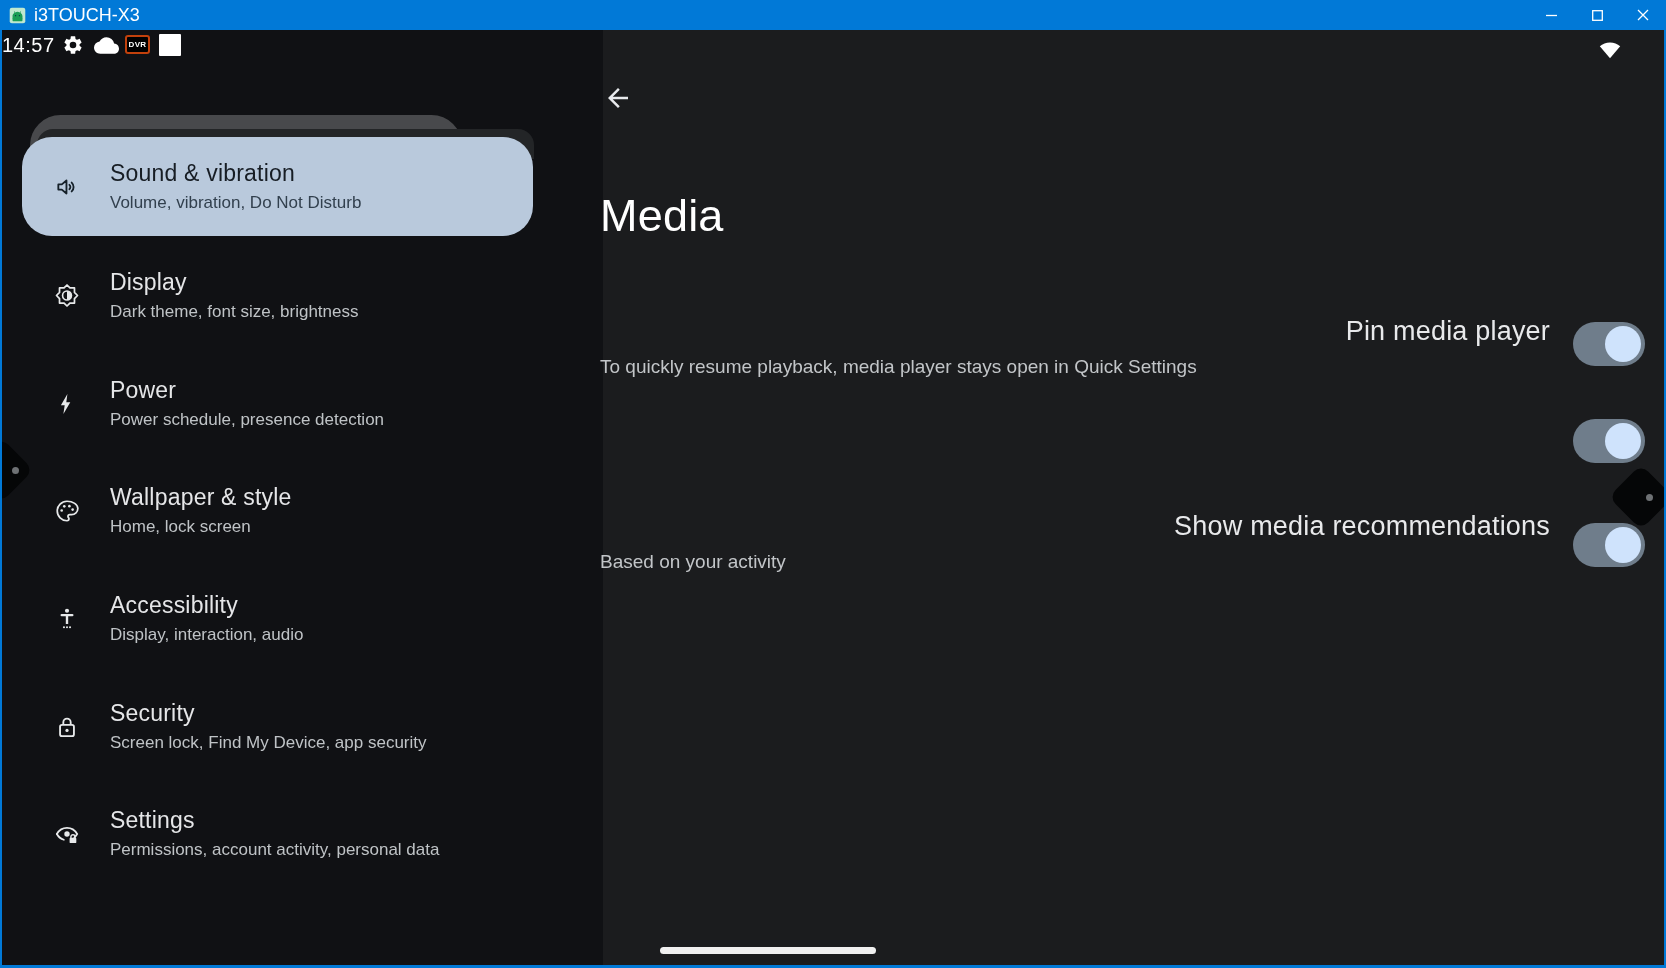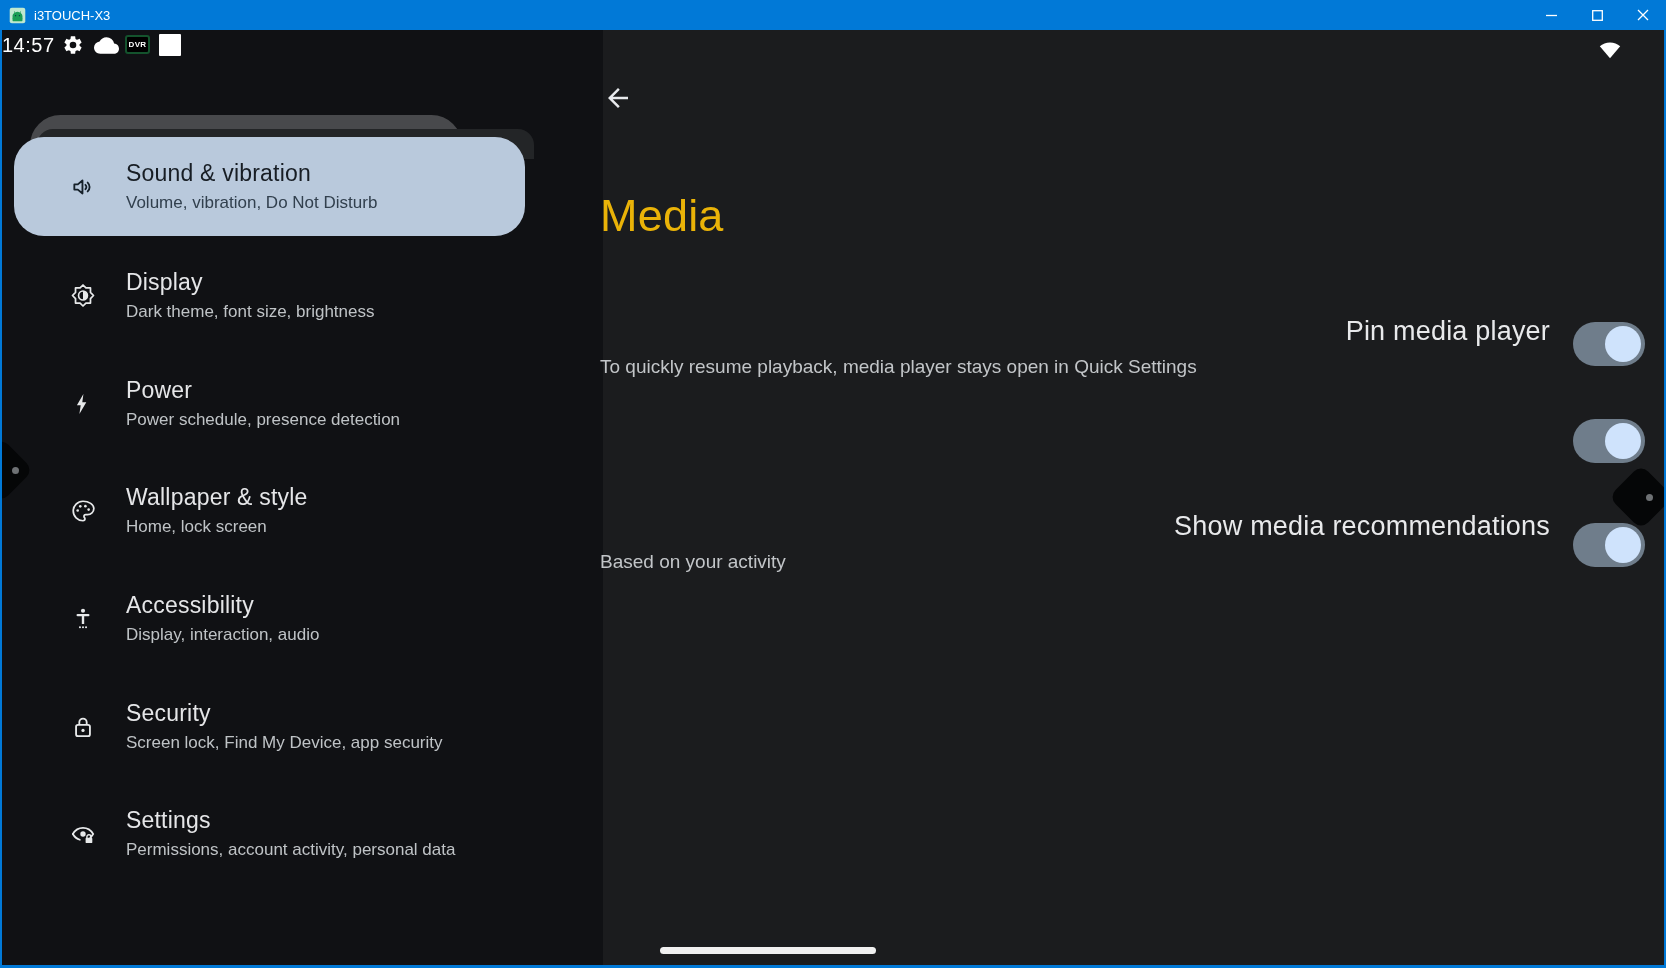--- a/index.html
+++ b/index.html
@@ -3,63 +3,63 @@
 <meta charset="utf-8">
 <style>
   * { margin:0; padding:0; box-sizing:border-box; }
   body { background:#2a2a2a; font-family:"Liberation Sans", sans-serif; }
   .stage { position:relative; width:1666px; height:968px; background:#0179d7; overflow:hidden; }
 
   
   .titlebar { position:absolute; top:0; left:0; right:0; height:30px; background:#0179d7;
               display:flex; align-items:center; color:#fff; }
   .titlebar .logo { margin-left:9px; display:flex; align-items:center; }
-  .titlebar .wtitle { margin-left:8px; font-size:13px; color:#fff; }
+  .titlebar .wtitle { margin-left:8px; font-size:18px; color:#fff; }
   .wctrls { margin-left:auto; display:flex; height:30px; }
   .wbtn { width:46px; height:30px; display:flex; align-items:center; justify-content:center; }
 
   
   .screen { position:absolute; top:30px; left:2px; right:2px; bottom:3px; background:#1b1c1e; overflow:hidden; }
 
   .sidebar-bg { position:absolute; left:0; top:0; width:601px; height:100%; background:#101114; }
 
   
   .sb-item { position:absolute; top:0; height:30px; display:flex; align-items:center; }
   .sb-time { left:0; font-size:20px; color:#fff; letter-spacing:0.5px; }
   .sb-gear { left:60px; } .sb-cloud { left:92px; }
-  .sb-dvr  { left:123px; width:25px; height:19px; top:5px; border:2px solid #14532d; border-radius:3px;
+  .sb-dvr  { left:123px; width:25px; height:19px; top:5px; border:2px solid #c2410c; border-radius:3px;
              background:#000; color:#fff; font-size:8px; font-weight:bold; display:flex;
              align-items:center; justify-content:center; letter-spacing:0.3px; }
   .sb-square { left:157px; width:22px; height:22px; top:4px; background:#fff; border-radius:1px; }
   .sb-wifi { left:1596px; top:4px; }
 
   
   .search-pill { position:absolute; left:28px; top:37px; width:432px; height:61px; border-radius:31px;
                  background:#48494c; display:flex; align-items:center; cursor:text;margin-top:48px; }
   .search-pill svg { margin-left:34px; }
   .search-pill .ph { margin-left:26px; font-size:24px; color:#bdc1c5; }
 
   
   .pill-backdrop { position:absolute; left:35px; top:99px; width:497px; height:30px;
                    background:#232527; border-radius:16px 16px 0 0; }
-  .side-item { position:absolute; left:12px; width:511px; height:99px; display:flex; align-items:center;
-               cursor:pointer;padding-left:24px; }
+  .side-item { position:absolute; left:20px; width:511px; height:99px; display:flex; align-items:center;
+               cursor:pointer; }
   .side-item.selected { background:#b9c9dc; border-radius:30px; }
   .side-item .ic { width:26px; margin-left:32px; flex:0 0 auto; display:flex; }
   .side-item .txt { margin-left:30px; }
   .side-item .t { font-size:23px; color:#e5e6e8; letter-spacing:0.2px; }
   .side-item .s { font-size:17px; color:#bfc3c6; margin-top:6px; }
   .side-item.selected .t { color:#171d24; }
   .side-item.selected .s { color:#32404e; }
 
   
   .main { position:absolute; left:601px; top:0; right:0; bottom:0; }
   .back-btn { position:absolute; left:-3px; top:50px; width:36px; height:36px; display:flex;
               align-items:center; justify-content:center; cursor:pointer; }
-  .page-title { position:absolute; left:-3px; top:160px; font-size:45px; color:#eab308; letter-spacing:0.2px; }
+  .page-title { position:absolute; left:-3px; top:160px; font-size:45px; color:#ffffff; letter-spacing:0.2px; }
 
   .m-row { position:absolute; left:-3px; width:950px; cursor:pointer; }
   .m-row .t { font-size:27px; color:#e8e9eb; letter-spacing:0.2px;text-align:right; }
   .m-row .s { font-size:19px; color:#c2c5c8; margin-top:9px; }
   .m-row1 { top:286px; } .m-row2 { top:383px; } .m-row3 { top:481px; }
 
   .toggle { position:absolute; left:970px; width:72px; height:44px; border-radius:22px;
             background:#6f7d8b; cursor:pointer; }
   .toggle .thumb { position:absolute; top:4px; right:4px; width:36px; height:36px; border-radius:50%;
                    background:#cfe3fc; }

